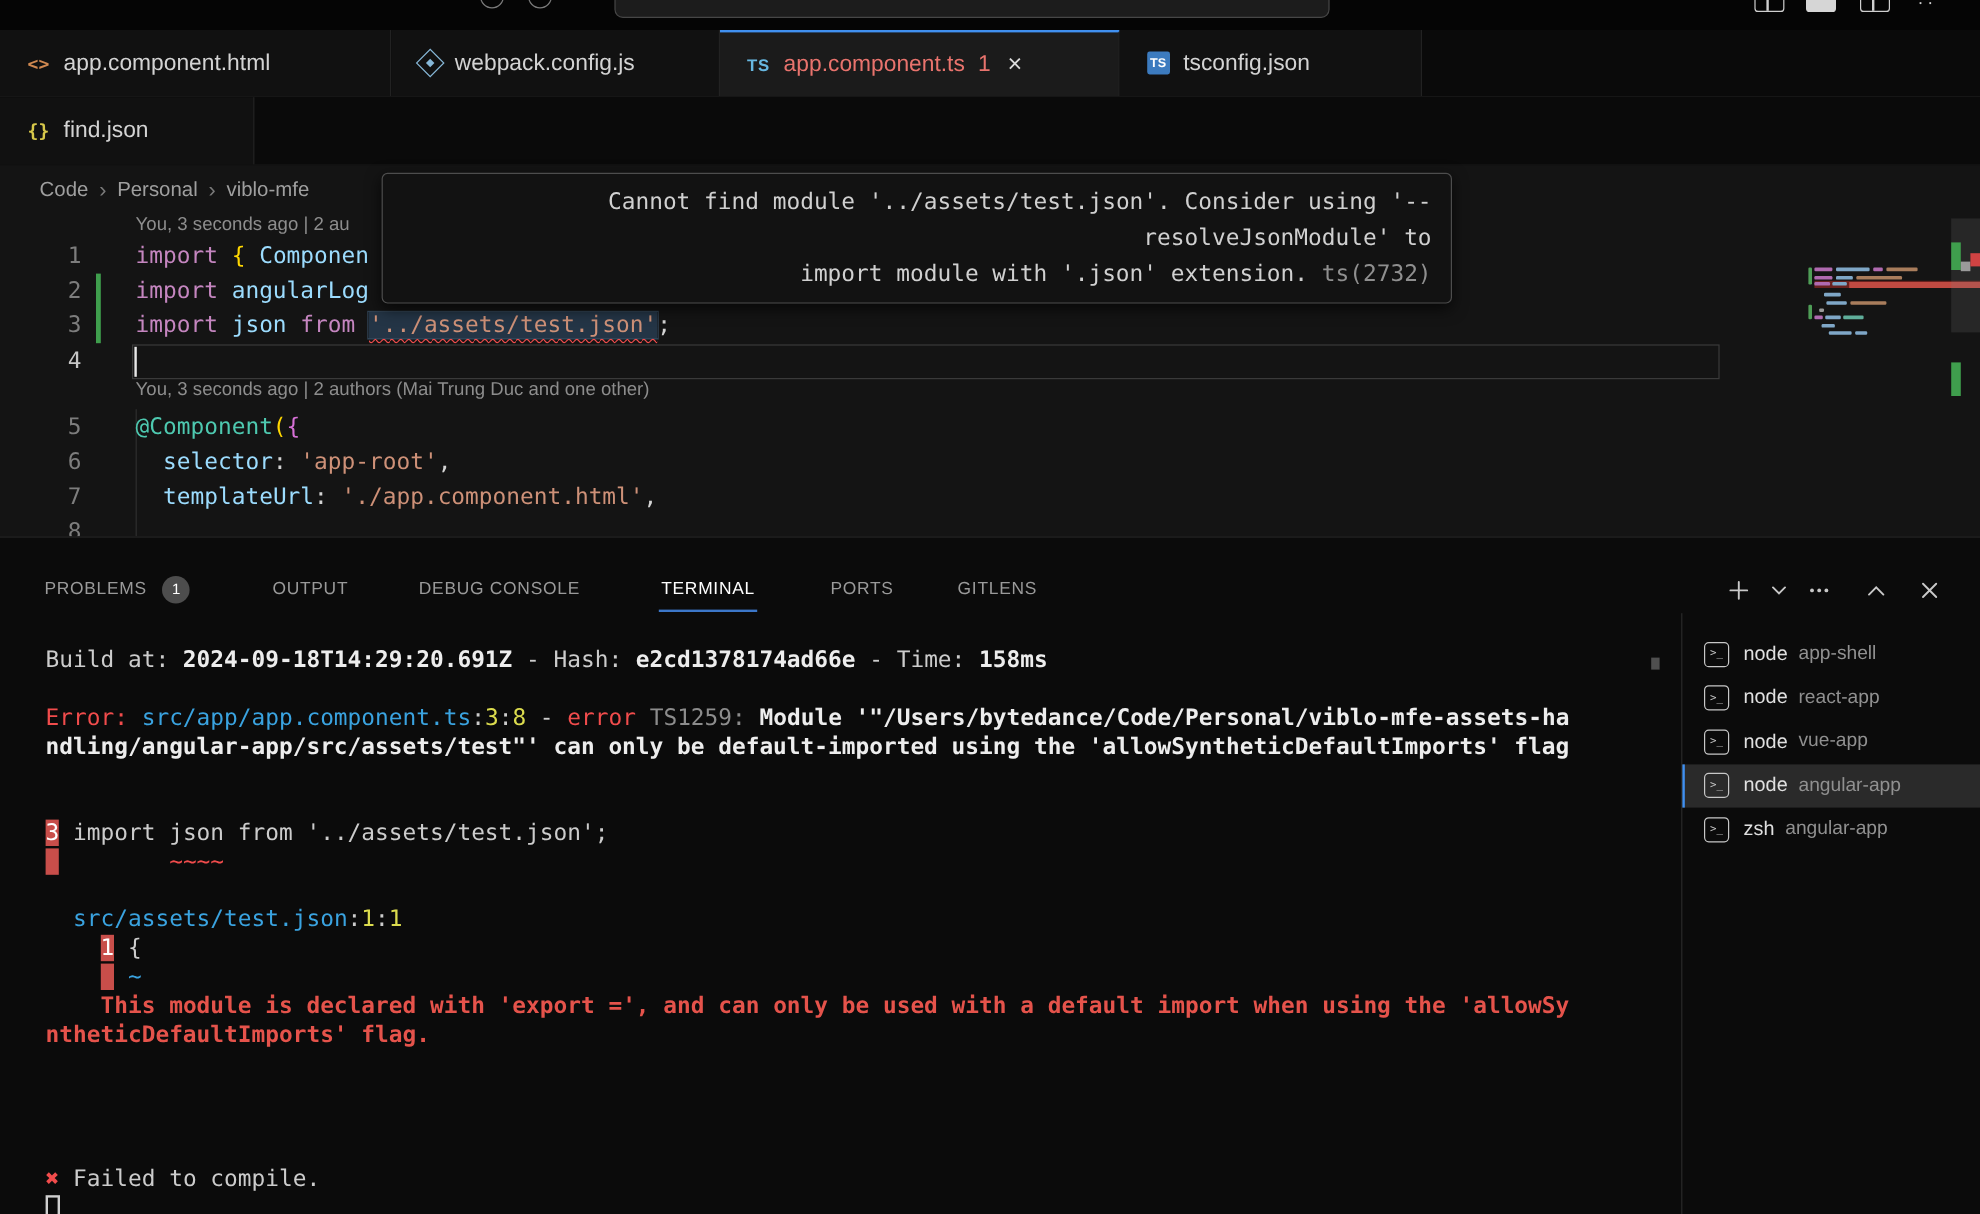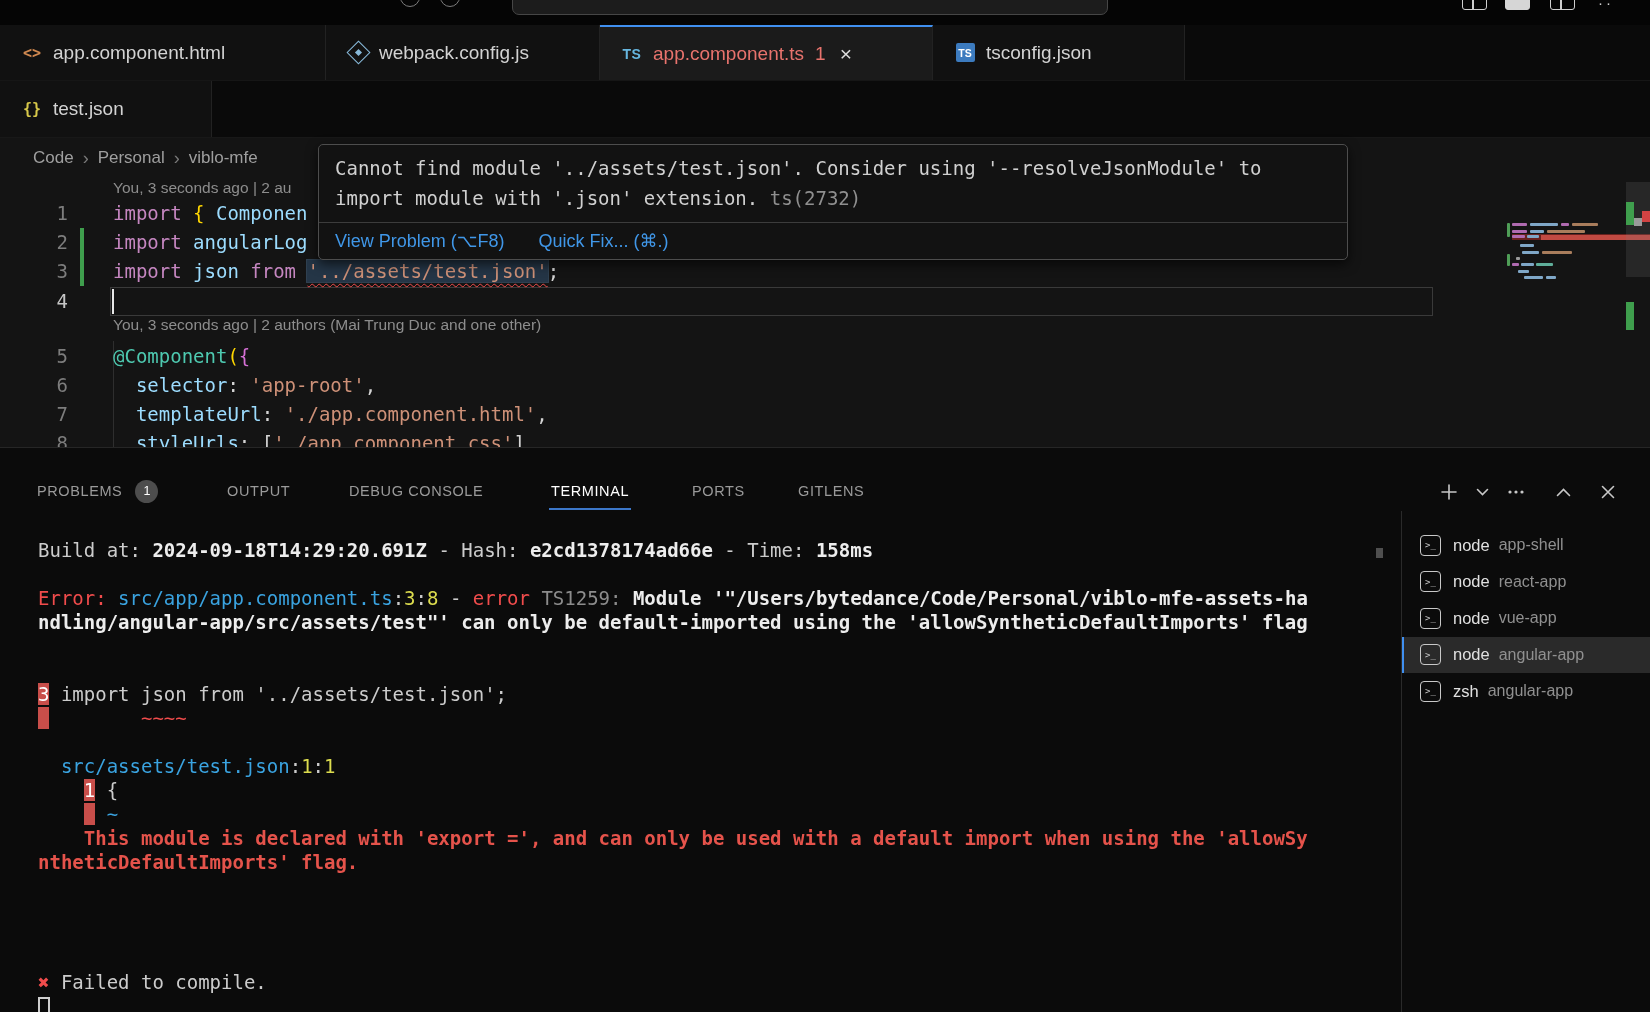--- a/index.html
+++ b/index.html
@@ -47,21 +47,21 @@
   #cur-line-box{position:absolute;left:110px;top:148.5px;width:1323px;height:29px;border:1px solid #3a3a3a;box-sizing:border-box;}
   #cursor{position:absolute;left:112px;top:150.5px;width:2px;height:25px;background:#e8e8e8;}
   #git-gutter{position:absolute;left:80px;top:90px;width:3.5px;height:58px;background:#3f9e4d;}
   #indent-guide{position:absolute;left:113px;top:203px;width:1px;height:106px;background:#2e2e2e;}
   #minimap{position:absolute;left:1505px;top:40px;width:121px;height:230px;}
   .mm-bar{position:absolute;height:3px;border-radius:1px;}
   #ruler{position:absolute;left:1626px;top:0;width:24px;height:309px;}
   .rl-mark{position:absolute;}
 
   
-  #hover{position:absolute;left:318px;top:144px;width:1030px;box-sizing:border-box;background:#121212;border:1px solid #4d4d4d;border-radius:5px;box-shadow:0 4px 12px rgba(0,0,0,.65);z-index:60;}
+  #hover{position:absolute;left:318px;top:144px;width:892px;box-sizing:border-box;background:#121212;border:1px solid #4d4d4d;border-radius:5px;box-shadow:0 4px 12px rgba(0,0,0,.65);z-index:60;text-align:right;}
   .hov-body{padding:8px 16px 9px 16px;font-family:"DejaVu Sans Mono",monospace;font-size:19px;line-height:30px;color:#d0d0d0;}
   .hov-code{color:#8f8f8f;}
   .hov-actions{border-top:1px solid #3c3c3c;padding:7px 16px;display:flex;gap:34px;font-size:18px;color:#4097e8;}
   .hov-link{cursor:pointer;}
 
   
   #panel{position:absolute;top:447px;left:0;width:1650px;height:565px;background:#0b0b0b;border-top:1px solid #262626;box-sizing:border-box;}
   .panel-tab{position:absolute;top:26px;height:34px;line-height:34px;font-size:14.5px;letter-spacing:.6px;color:#9a9a9a;cursor:pointer;display:flex;align-items:center;}
   .panel-tab.active{color:#ffffff;}
   .panel-tab.active:after{content:"";position:absolute;left:-2px;right:-2px;bottom:-2px;height:2px;background:#3c77c9;}
@@ -117,21 +117,21 @@
       <div class="tab" style="width: 252px;">
         <span class="tab-icon">
           <span class="ts-square">TS</span>
         </span>
         <span class="tab-label">tsconfig.json</span>
       </div>
     </div>
   <div id="tabrow2">
       <div class="tab" style="width: 212px;">
         <span class="tab-icon icon-braces">{}</span>
-        <span class="tab-label">test.json</span>
+        <span class="tab-label">find.json</span>
       </div>
     </div>
   <div id="editor-actions">
       <div class="ed-act" style="left: 1370px;"><svg width="28" height="28" viewBox="0 0 28 28">
           <circle cx="17" cy="14" r="6" stroke="#b8b8b8" stroke-width="1.6" fill="none" stroke-linecap="round"></circle>
           <path d="M10 14 H3 M3 14 l4.5 -4 M3 14 l4.5 4" stroke="#b8b8b8" stroke-width="1.6" fill="none" stroke-linecap="round"></path>
         </svg></div>
       <div class="ed-act" style="left: 1416px;"><svg width="28" height="28" viewBox="0 0 28 28">
           <circle cx="14" cy="14" r="6" stroke="#b8b8b8" stroke-width="1.6" fill="none" stroke-linecap="round"></circle>
           <path d="M3 14 h4 M21 14 h4" stroke="#b8b8b8" stroke-width="1.6" fill="none" stroke-linecap="round"></path>
@@ -171,21 +171,21 @@
     <div id="code-lines">
         <div class="blame-lens" style="top: 38px;">You, 3 seconds ago | 2 au</div>
         <div class="blame-lens" style="top: 175px;">You, 3 seconds ago | 2 authors (Mai Trung Duc and one other)</div>
         <div class="code-line" style="top: 61px;"><span class="lnum">1</span><span class="ltext"><span class="tok-kw">import </span><span class="tok-gold">{ </span><span class="tok-var">Componen</span></span></div>
         <div class="code-line" style="top: 90px;"><span class="lnum">2</span><span class="ltext"><span class="tok-kw">import </span><span class="tok-var">angularLog</span></span></div>
         <div class="code-line" style="top: 119px;"><span class="lnum">3</span><span class="ltext"><span class="tok-kw">import </span><span class="tok-var">json </span><span class="tok-kw">from </span><span class="tok-str-err">'../assets/test.json'</span><span class="tok-pun">;</span></span></div>
         <div class="code-line" style="top: 148.5px;"><span class="lnum cur">4</span><span class="ltext"></span></div>
         <div class="code-line" style="top: 203.5px;"><span class="lnum">5</span><span class="ltext"><span class="tok-teal">@Component</span><span class="tok-gold">(</span><span class="tok-mag">{</span></span></div>
         <div class="code-line" style="top: 232.5px;"><span class="lnum">6</span><span class="ltext"><span class="tok-pun">  </span><span class="tok-var">selector</span><span class="tok-pun">: </span><span class="tok-str">'app-root'</span><span class="tok-pun">,</span></span></div>
         <div class="code-line" style="top: 261.5px;"><span class="lnum">7</span><span class="ltext"><span class="tok-pun">  </span><span class="tok-var">templateUrl</span><span class="tok-pun">: </span><span class="tok-str">'./app.component.html'</span><span class="tok-pun">,</span></span></div>
-        <div class="code-line" style="top: 290.5px;"><span class="lnum">8</span><span class="ltext"><span class="tok-pun">  </span><span class="tok-var">styleUrls</span><span class="tok-pun">: [</span><span class="tok-str">'./app.component.css'</span><span class="tok-pun">]</span></span></div>
+        <div class="code-line" style="top: 290.5px;"><span class="lnum">8</span></div>
       </div>
     <div id="cursor"></div>
     <div id="minimap">
         <div style="position: absolute; left: 7px; top: 56px; width: 138px; height: 6px; background: rgba(190, 45, 40, 0.5);"></div>
         <div style="position: absolute; left: 36px; top: 56.5px; width: 109px; height: 5px; background: rgb(193, 74, 66);"></div>
         <div class="mm-bar" style="left: 7px; top: 45px; width: 15px; background: rgb(176, 106, 176);"></div>
         <div class="mm-bar" style="left: 25px; top: 45px; width: 28px; background: rgb(127, 167, 199);"></div>
         <div class="mm-bar" style="left: 56px; top: 45px; width: 8px; background: rgb(176, 106, 176);"></div>
         <div class="mm-bar" style="left: 67px; top: 45px; width: 26px; background: rgb(169, 125, 92);"></div>
         <div class="mm-bar" style="left: 7px; top: 51.5px; width: 15px; background: rgb(176, 106, 176);"></div>
@@ -213,24 +213,20 @@
         <div class="rl-mark" style="left: 16px; top: 73px; width: 8px; height: 11px; background: rgb(209, 67, 67);"></div>
         <div class="rl-mark" style="left: 0px; top: 164px; width: 8px; height: 28px; background: rgb(63, 158, 77);"></div>
       </div>
   </div>
 
   <div id="hover">
     <div class="hov-body">
       <div>Cannot find module '../assets/test.json'. Consider using '--resolveJsonModule' to</div>
       <div><span>import module with '.json' extension. </span><span class="hov-code">ts(2732)</span></div>
     </div>
-    <div class="hov-actions">
-      <span class="hov-link">View Problem (⌥F8)</span>
-      <span class="hov-link">Quick Fix... (⌘.)</span>
-    </div>
   </div>
 
   <div id="panel">
     <div id="panel-tabs">
         <div class="panel-tab" style="left: 37px;">
           <span>PROBLEMS</span>
           <span class="pt-badge">1</span>
         </div>
         <div class="panel-tab" style="left: 227px;">
           <span>OUTPUT</span>

